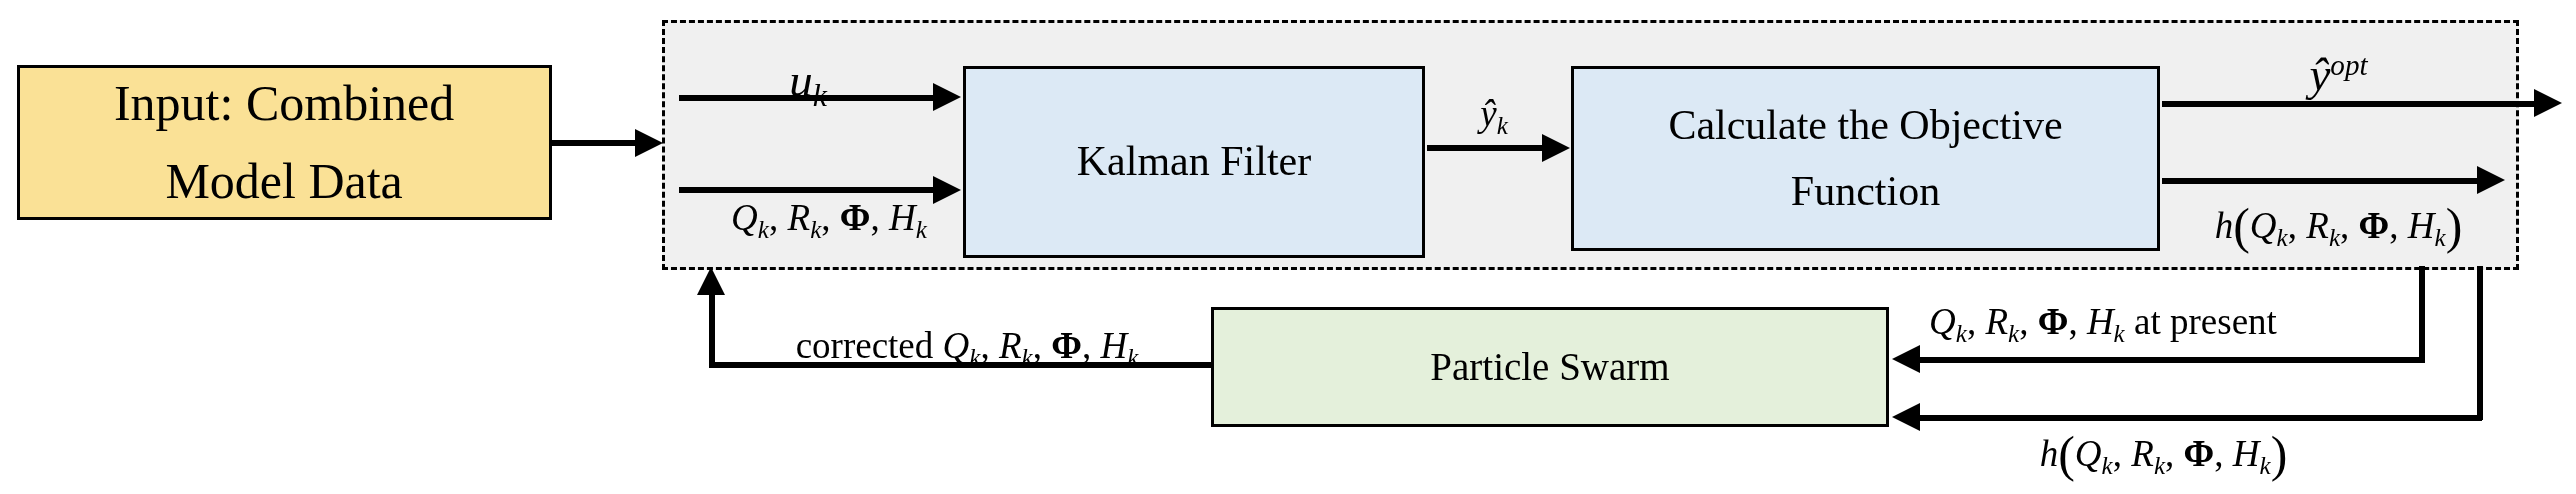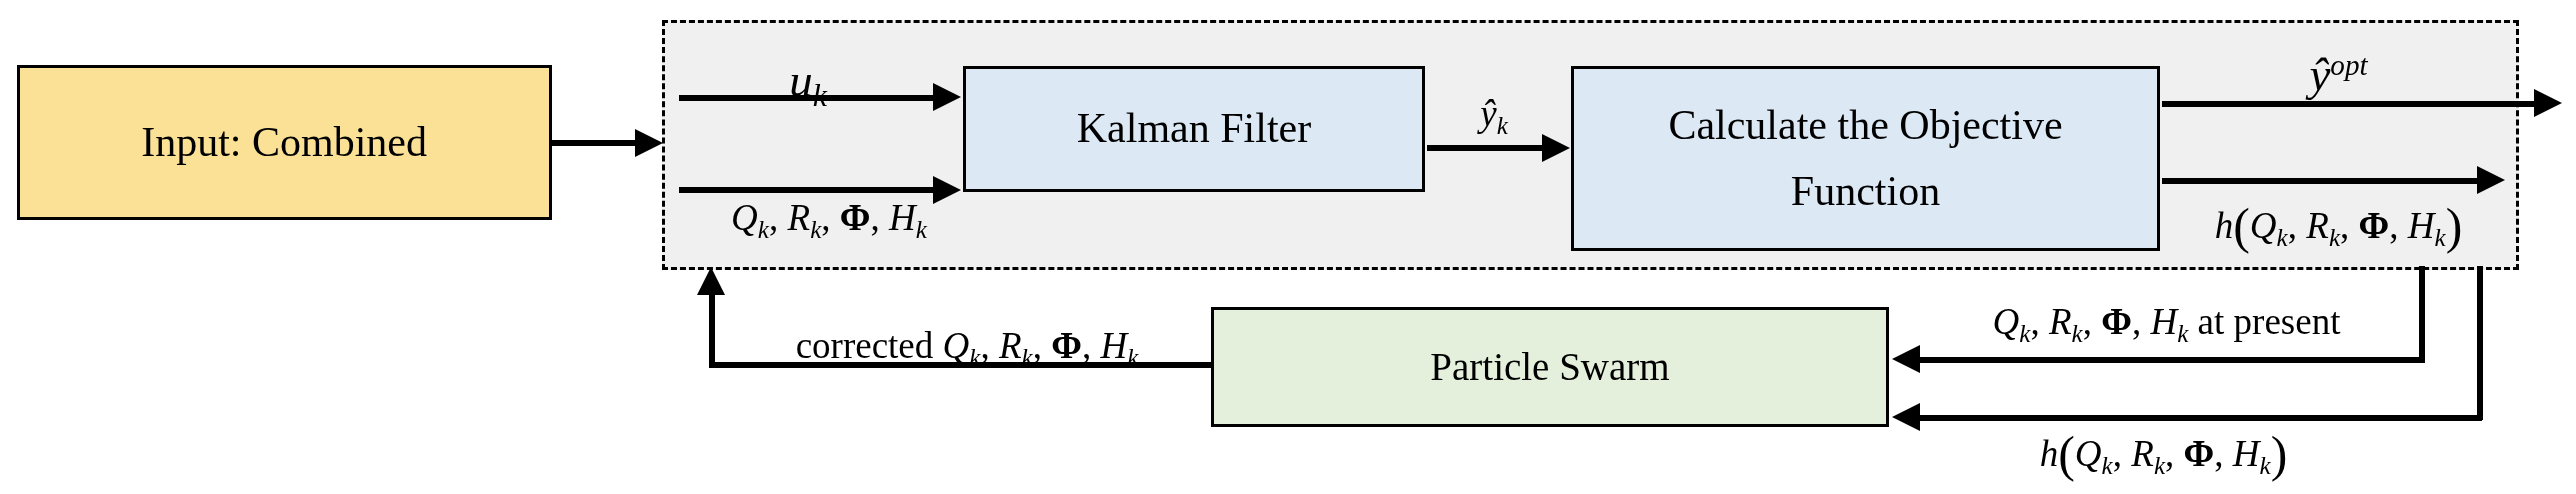--- a/index.html
+++ b/index.html
@@ -8,63 +8,64 @@
     --pso-fill:#E4F0DB;
     --container-fill:#F0F0F0;
     --line:#000000;
   }
   html,body{margin:0;padding:0;background:#ffffff;}
   body{width:2576px;height:495px;position:relative;overflow:hidden;
        font-family:"Liberation Serif","DejaVu Serif",serif;color:#000;}
   .abs{position:absolute;box-sizing:border-box;}
   .box{border:3.7px solid var(--line);display:flex;flex-direction:column;
        align-items:center;justify-content:center;text-align:center;}
-  .box.input{background:var(--input-fill);font-size:42px;line-height:1.55;}
+  .box.input{background:var(--input-fill);font-size:50px;line-height:1.55;}
   .box.proc{background:var(--process-fill);font-size:42px;line-height:1.55;}
   .box.pso{background:var(--pso-fill);font-size:39px;line-height:1.45;text-align:right;}
   .dashedbox{border:3.7px dashed var(--line);background:var(--container-fill);}
   .hline{background:var(--line);height:5.5px;}
   .vline{background:var(--line);width:5.5px;}
   .ah{width:0;height:0;}
   .ah-r{border-top:14px solid transparent;border-bottom:14px solid transparent;
         border-left:28px solid var(--line);}
   .ah-l{border-top:14px solid transparent;border-bottom:14px solid transparent;
         border-right:28px solid var(--line);}
   .ah-u{border-left:14px solid transparent;border-right:14px solid transparent;
         border-bottom:28px solid var(--line);}
   .mlabel{font-size:37px;white-space:nowrap;}
   .mlabel.big{font-size:47px;}
-  .center{text-align:center;} .right{text-align:center;}
+  .center{text-align:center;} .right{text-align:left;}
   .it{font-style:italic;}
   .bold{font-weight:bold;font-style:normal;}
   sub{font-size:68%;font-style:italic;vertical-align:-0.3em;line-height:0;}
   sup{font-size:62%;font-style:italic;vertical-align:0.5em;line-height:0;margin-top:17px;}
   .paren{font-size:135%;font-weight:400;vertical-align:-0.1em;}
 </style>
 </head>
 <body>
 
 <div class="abs dashedbox" style="left:662px;top:20.3px;width:1857px;height:250px;"></div>
 
 <div class="abs box input" style="left:16.6px;top:65px;width:535px;height:155px;">
   <div>Input: Combined</div>
+  <div>Model Data</div>
 </div>
 
 <div class="abs hline" style="left:552px;top:140px;width:86px;"></div>
 <div class="abs ah ah-r" style="left:635px;top:129px;"></div>
 
 <div class="abs hline" style="left:679px;top:95px;width:256px;"></div>
 <div class="abs ah ah-r" style="left:933px;top:83px;"></div>
 <div class="abs mlabel big center" style="left:740px;top:53px;width:136px;"><span class="it">u</span><sub>k</sub></div>
 
 <div class="abs hline" style="left:679px;top:187px;width:256px;"></div>
 <div class="abs ah ah-r" style="left:933px;top:176px;"></div>
 <div class="abs mlabel center" style="left:684px;top:196px;width:290px;"><span class="it">Q</span><sub>k</sub><span>, </span><span class="it">R</span><sub>k</sub><span>, </span><span class="bold">Φ</span><span>, </span><span class="it">H</span><sub>k</sub></div>
 
-<div class="abs box proc" style="left:963px;top:66px;width:462px;height:126px;">
+<div class="abs box proc" style="left:963px;top:66px;width:462px;height:192px;">
   <div>Kalman Filter</div>
 </div>
 
 <div class="abs hline" style="left:1427px;top:145px;width:117px;"></div>
 <div class="abs ah ah-r" style="left:1542px;top:134px;"></div>
 <div class="abs mlabel center" style="left:1448px;top:92px;width:92px;"><span class="it">ŷ</span><sub>k</sub></div>
 
 <div class="abs box proc" style="left:1571px;top:66px;width:589px;height:185px;">
   <div>Calculate the Objective</div>
   <div>Function</div>

